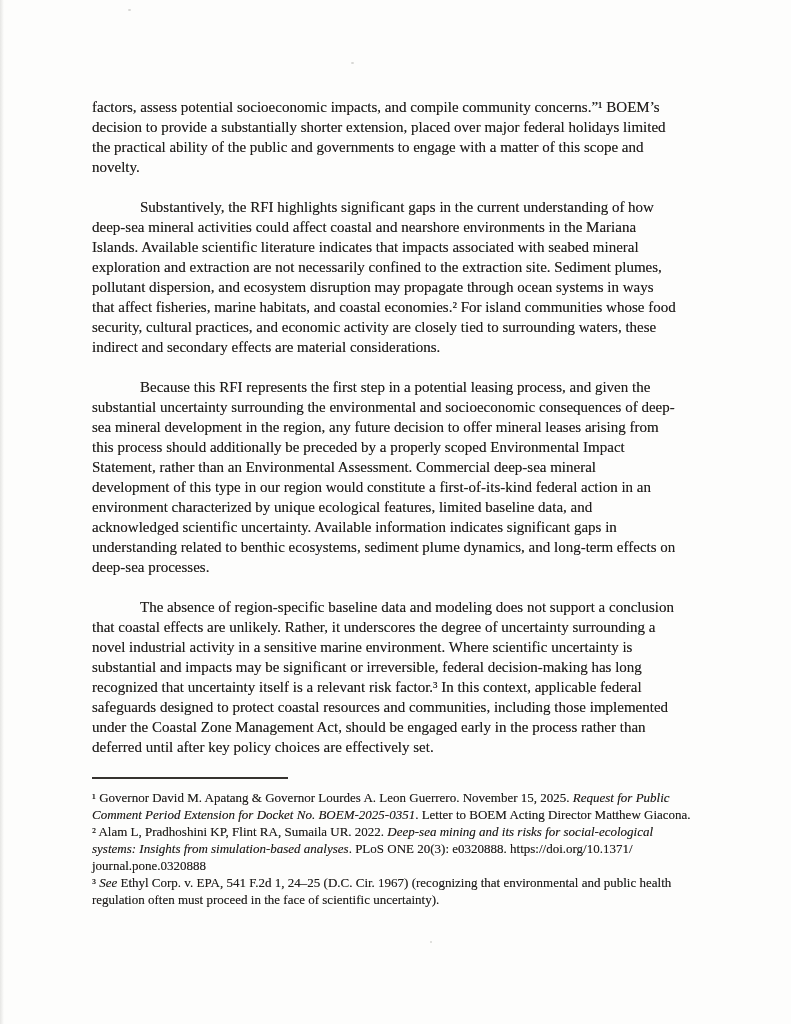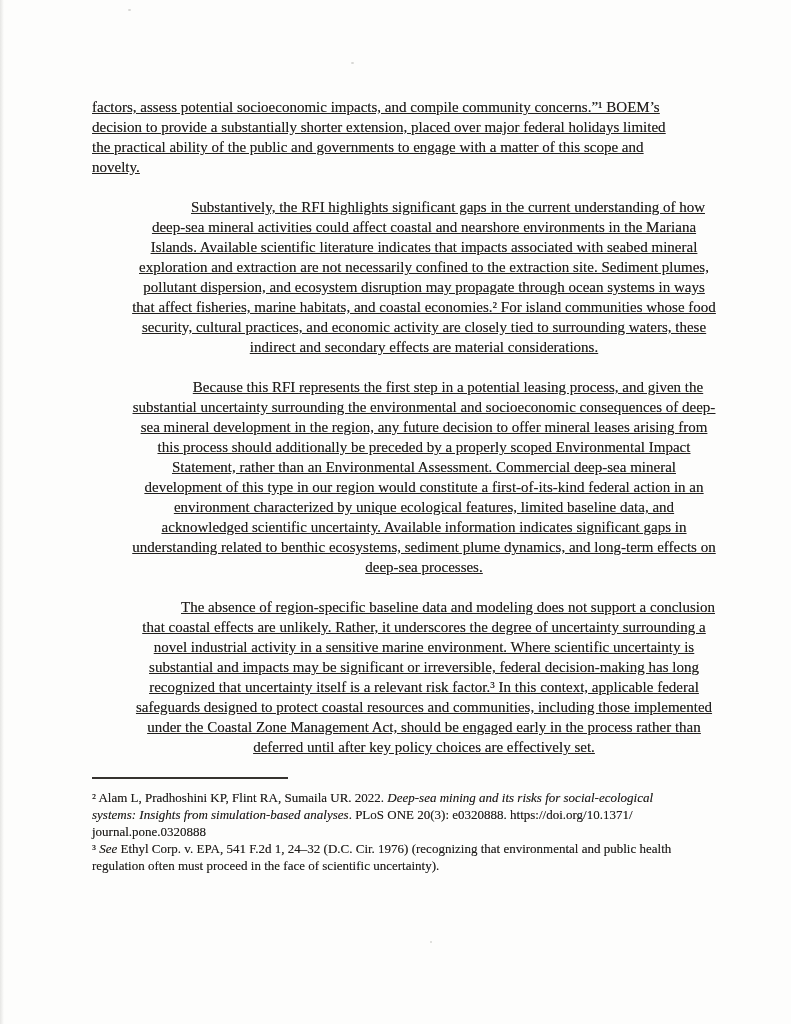--- a/index.html
+++ b/index.html
@@ -35,25 +35,23 @@
     left: 92px;
     top: 97px;
     width: 664px;
   }
   .para {
     margin: 0 0 20px 0;
     font-size: 15px;
     line-height: 20px;
     white-space: pre-line;
     text-shadow: 0 0 0.5px rgba(32,30,28,0.55);
-    text-decoration: underline;
   }
   .para.indent {
     text-indent: 48px;
-    text-align: center;
   }
   .fn-sep {
     width: 196px;
     height: 2px;
     background: #35332f;
     margin: 13px 0 10px 0;
   }
   .footnote {
     margin: 0;
     font-size: 13px;
@@ -101,19 +99,21 @@
 that coastal effects are unlikely. Rather, it underscores the degree of uncertainty surrounding a
 novel industrial activity in a sensitive marine environment. Where scientific uncertainty is
 substantial and impacts may be significant or irreversible, federal decision-making has long
 recognized that uncertainty itself is a relevant risk factor.³ In this context, applicable federal
 safeguards designed to protect coastal resources and communities, including those implemented
 under the Coastal Zone Management Act, should be engaged early in the process rather than
 deferred until after key policy choices are effectively set.</p>
 
     <div class="fn-sep"></div>
 
+    <p class="footnote"><span>¹ Governor David M. Apatang &amp; Governor Lourdes A. Leon Guerrero. November 15, 2025. </span><span class="italic">Request for Public
+Comment Period Extension for Docket No. BOEM-2025-0351</span><span>. Letter to BOEM Acting Director Matthew Giacona.</span></p>
     <p class="footnote"><span>² Alam L, Pradhoshini KP, Flint RA, Sumaila UR. 2022. </span><span class="italic">Deep-sea mining and its risks for social-ecological
 systems: Insights from simulation-based analyses</span><span>. PLoS ONE 20(3): e0320888. https://doi.org/10.1371/
 journal.pone.0320888</span></p>
-    <p class="footnote"><span>³ </span><span class="italic">See</span><span> Ethyl Corp. v. EPA, 541 F.2d 1, 24–32 (D.C. Cir. 1976) (recognizing that environmental and public health
+    <p class="footnote"><span>³ </span><span class="italic">See</span><span> Ethyl Corp. v. EPA, 541 F.2d 1, 24–25 (D.C. Cir. 1967) (recognizing that environmental and public health
 regulation often must proceed in the face of scientific uncertainty).</span></p>
   </div>
 </div>
 
 </body></html>

